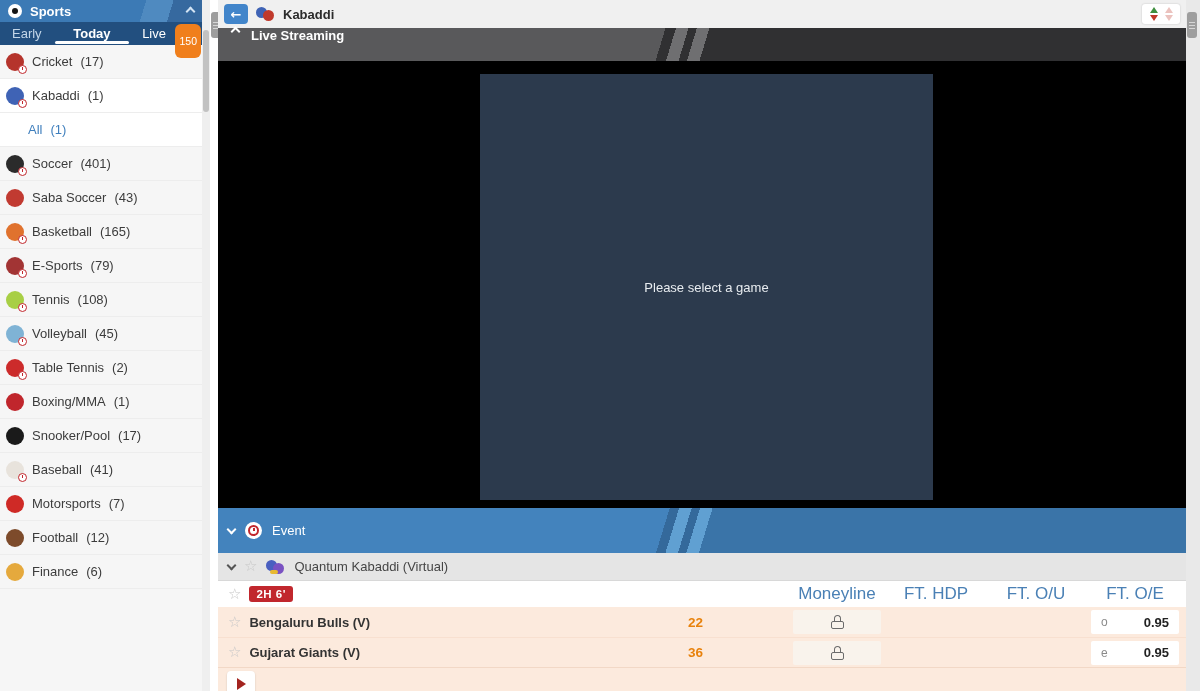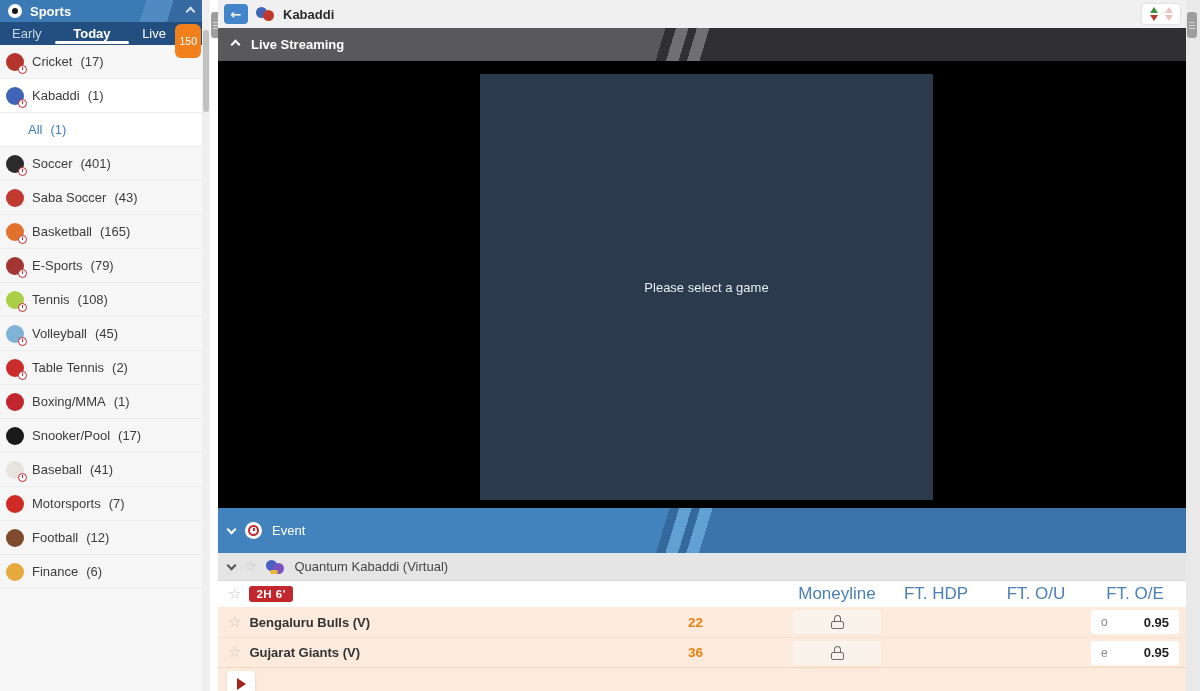--- a/index.html
+++ b/index.html
@@ -62,21 +62,21 @@
   .topbar-title { font-size:13px; font-weight:bold; color:#2b2b2b; }
   .sort-btn { position:absolute; right:6px; top:4px; width:38px; height:20px; background:#fff; border-radius:3px;
     display:flex; align-items:center; justify-content:center; gap:7px; box-shadow:0 0 2px rgba(0,0,0,.2); border:none; cursor:pointer; }
   .tri { width:0; height:0; border-left:4px solid transparent; border-right:4px solid transparent; }
   .tri.up { border-bottom:6px solid #3f8f3f; }
   .tri.down { border-top:6px solid #c0392b; }
   .tri.up.red { border-bottom-color:#c0392b; }
   .tri-col { display:flex; flex-direction:column; gap:2px; }
   .tri-col.faded { opacity:.3; }
 
-  .stream-bar { height:33px; flex:none; color:#fff; display:flex; align-items:center; gap:12px; padding:0 14px; font-weight:bold; font-size:13px;
+  .stream-bar { height:33px; flex:none; color:#fff; display:flex; gap:12px; padding:0 14px; font-weight:bold; font-size:13px;
     background:linear-gradient(107deg,#59595b 0px,#59595b 428px,#303032 428px,#303032 438px,#6f6f71 438px,#6f6f71 450px,#303032 450px,#303032 458px,#6f6f71 458px,#6f6f71 470px,#303032 470px,#303032 100%); }
 
   .video { height:447px; flex:none; background:#000; position:relative; }
   .video-inner { position:absolute; left:262px; top:13px; width:453px; height:426px; background:var(--video_slate,#2c3a4d);
     display:flex; align-items:center; justify-content:center; }
   .video-inner span { color:#e8ecf0; font-size:13px; }
 
   .event-bar { height:45px; flex:none; color:#fff; display:flex; align-items:center; gap:10px; padding:12px 10px; font-size:13px;
     background:linear-gradient(107deg,#4383bd 0px,#4383bd 432px,#34699b 432px,#34699b 441px,#60a0d2 441px,#60a0d2 453px,#34699b 453px,#34699b 461px,#60a0d2 461px,#60a0d2 473px,#3a74a8 473px,#3a74a8 100%); }
   .clock-icon { width:17px; height:17px; border-radius:50%; background:#fff; display:flex; align-items:center; justify-content:center; flex:none; }

